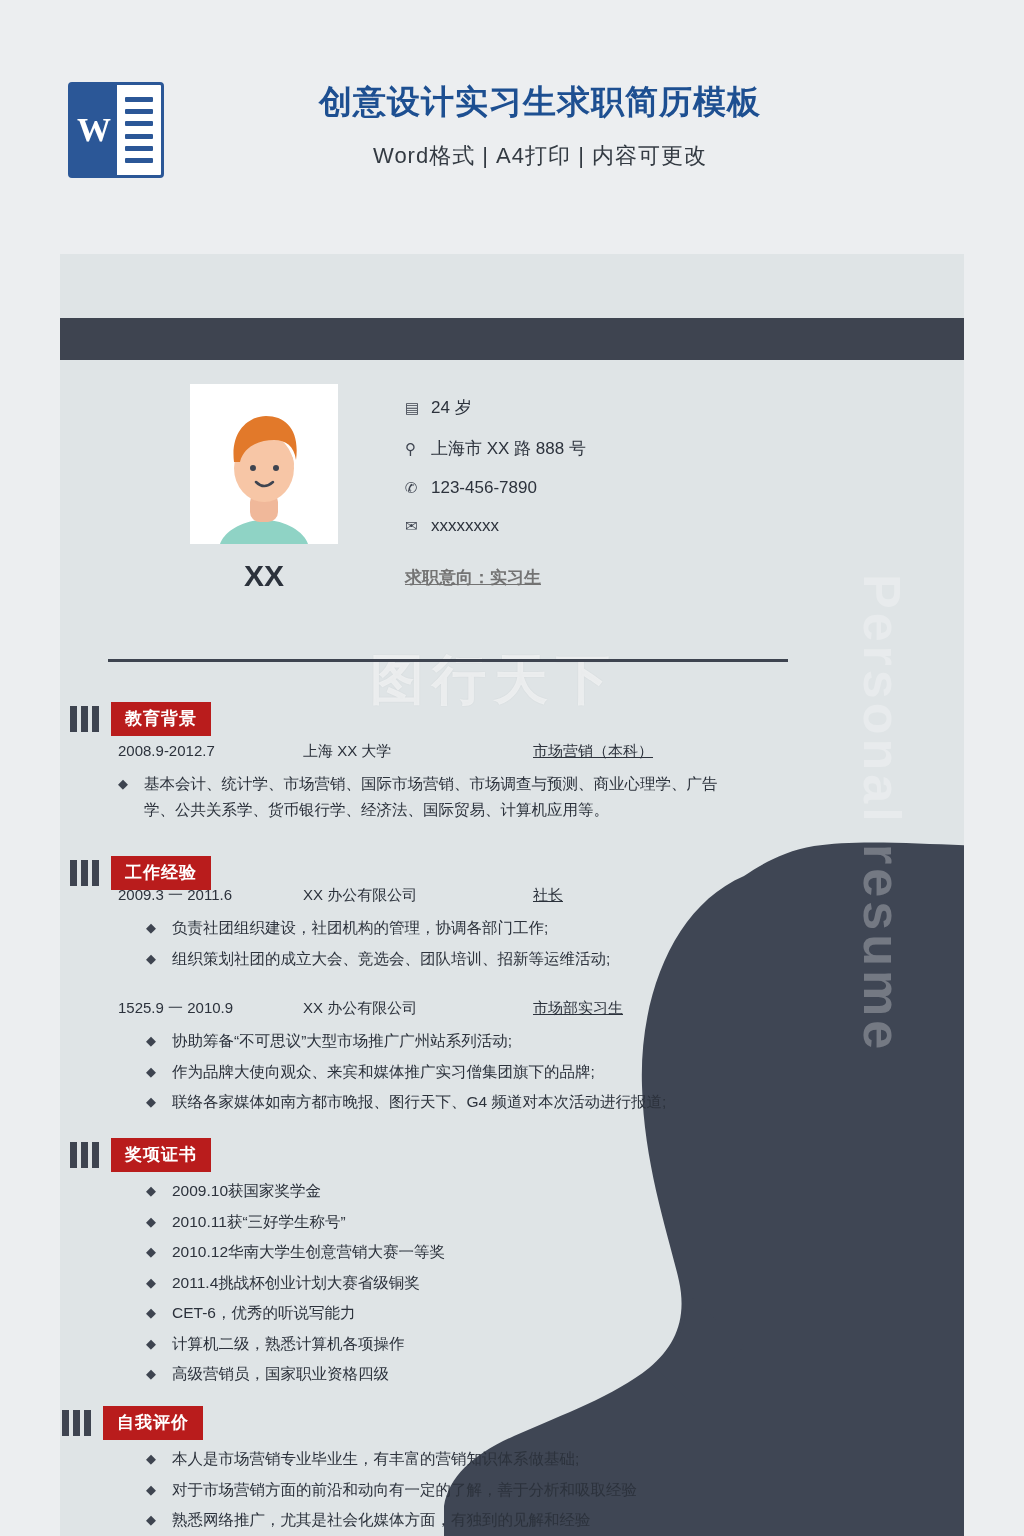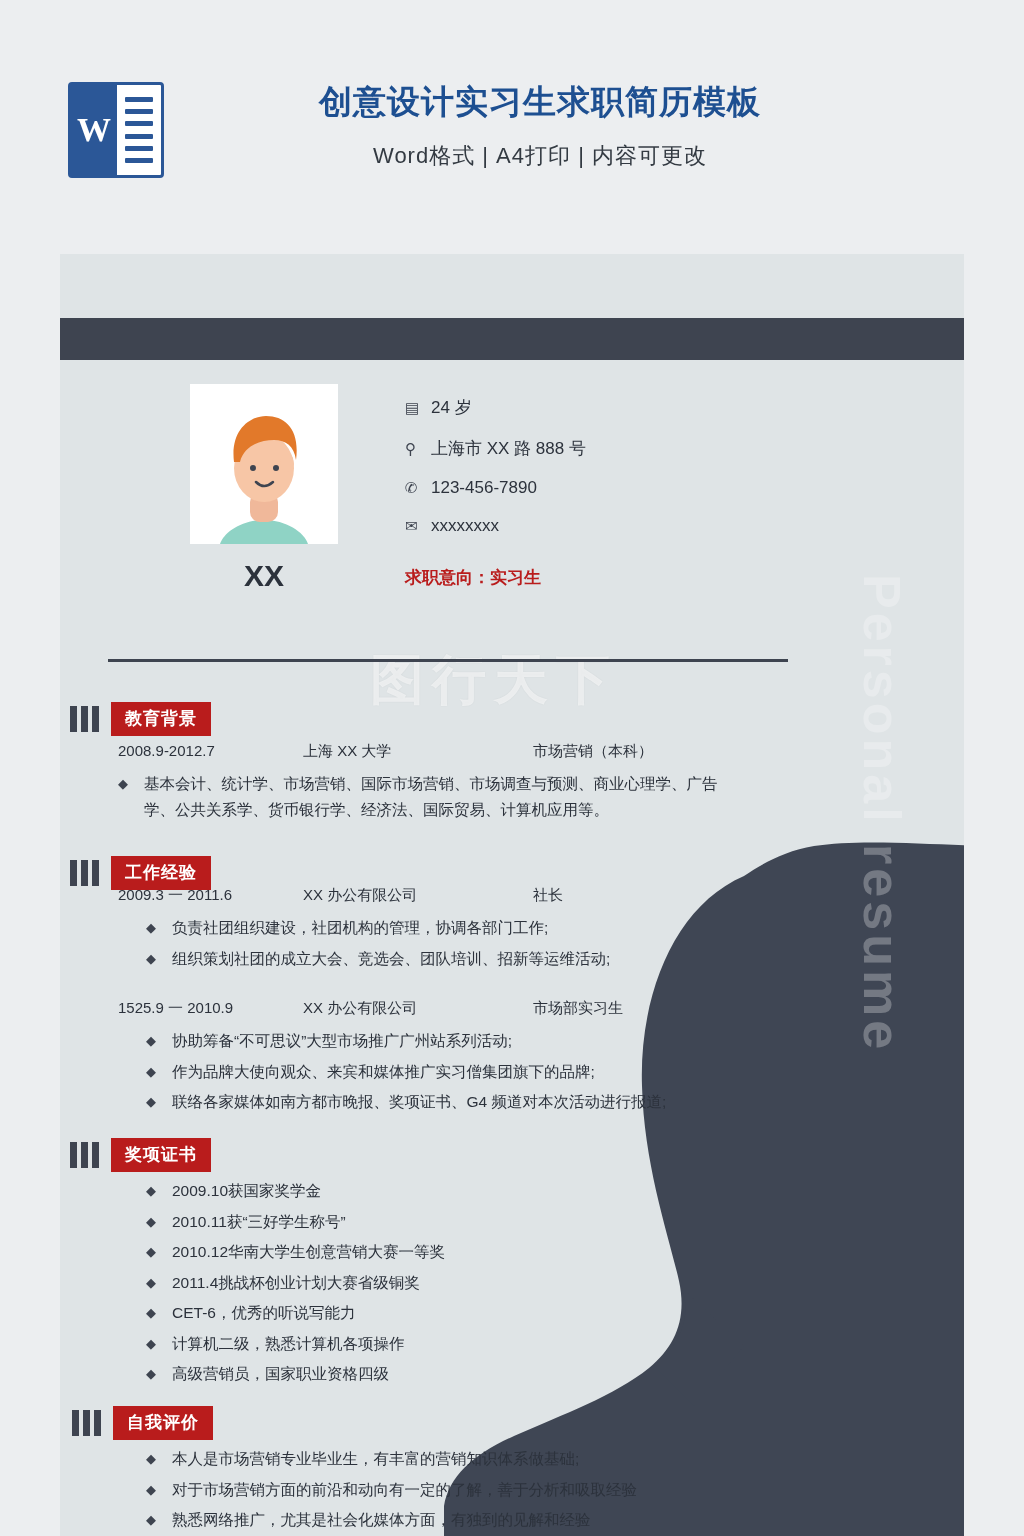--- a/index.html
+++ b/index.html
@@ -136,21 +136,21 @@
     font-size: 17px;
     color: #2c323c;
   }
   .contact-row .ico {
     width: 26px; font-size: 15px; color: #3e4450;
     display: inline-block;
   }
   .intent {
     position: absolute;
     left: 345px; top: 312px;
-    font-size: 17px; font-weight: bold; color: #b91c1c;
+    font-size: 17px; font-weight: bold; color: #737373; text-decoration: underline;
   }
 
   .divider {
     position: absolute;
     left: 48px; top: 405px;
     width: 680px; height: 3px;
     background: #3e4450;
   }
 
   
@@ -175,21 +175,21 @@
 
   .block { position: absolute; }
   .row3 {
     display: flex;
     font-size: 15px;
     color: #2c323c;
     margin-bottom: 10px;
   }
   .row3 .c1 { width: 185px; }
   .row3 .c2 { width: 230px; }
-  .row3 .c3 { width: 200px; }
+  .row3 .c3 { width: 200px; text-decoration: underline; }
 
   .bullet {
     display: flex;
     font-size: 15.5px;
     color: #2c323c;
     line-height: 1.65;
     margin-bottom: 5px;
   }
   .bullet .dia {
     color: #3e4450;
@@ -327,21 +327,21 @@
       <div class="bullet indent-1">
         <span class="dia">◆</span>
         <span class="txt">协助筹备“不可思议”大型市场推广广州站系列活动;</span>
       </div>
       <div class="bullet indent-1">
         <span class="dia">◆</span>
         <span class="txt">作为品牌大使向观众、来宾和媒体推广实习僧集团旗下的品牌;</span>
       </div>
       <div class="bullet indent-1">
         <span class="dia">◆</span>
-        <span class="txt">联络各家媒体如南方都市晚报、奖项证书、G4 频道对本次活动进行报道;</span>
+        <span class="txt">联络各家媒体如南方都市晚报、图行天下、G4 频道对本次活动进行报道;</span>
       </div>
     </div>
 
     <div class="section-head" style="left:10px; top:884px;">
       <span class="bars">
           <i></i>
           <i></i>
           <i></i>
         </span>
       <span class="sec-label">奖项证书</span>
@@ -370,21 +370,21 @@
       <div class="bullet indent-1">
         <span class="dia">◆</span>
         <span class="txt">计算机二级，熟悉计算机各项操作</span>
       </div>
       <div class="bullet indent-1">
         <span class="dia">◆</span>
         <span class="txt">高级营销员，国家职业资格四级</span>
       </div>
     </div>
 
-    <div class="section-head" style="left:12px; top:1152px;border-radius:14px;">
+    <div class="section-head" style="left:2px; top:1152px;border-radius:14px;">
       <span class="bars">
           <i></i>
           <i></i>
           <i></i>
         </span>
       <span class="sec-label">自我评价</span>
     </div>
     <div class="block" style="left:58px; top:1192px; width:620px;">
       <div class="bullet indent-1">
         <span class="dia">◆</span>

